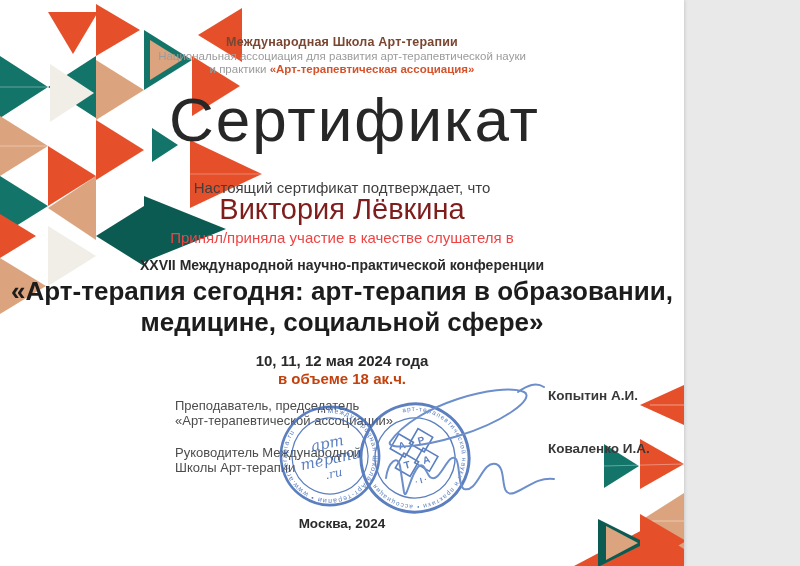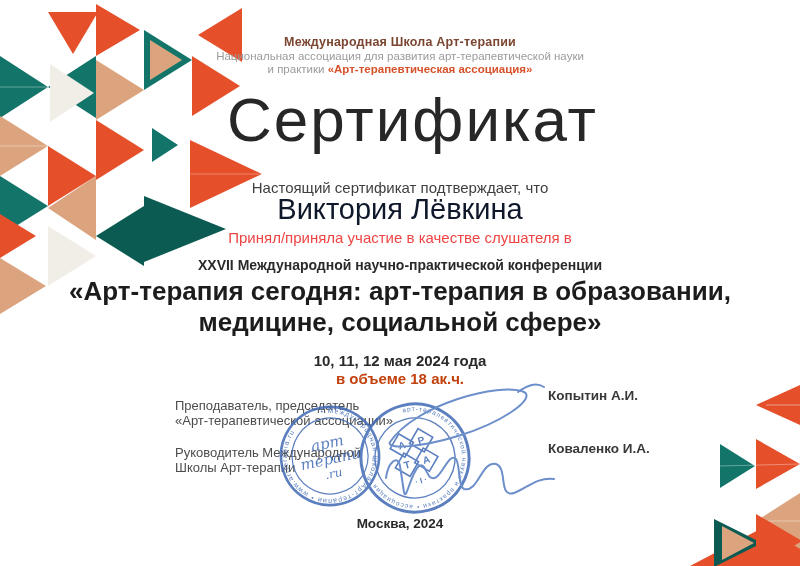--- a/index.html
+++ b/index.html
@@ -1,28 +1,28 @@
 <!DOCTYPE html>
 <html><head>
 <meta charset="utf-8">
 <style>
   html,body{margin:0;padding:0;background:#e9e9e9;}
   .certificate{
-    position:relative;width:800px;height:566px;background:#ffffff;
+    position:relative;width:684px;height:566px;background:#ffffff;
     font-family:"Liberation Sans",sans-serif;overflow:hidden;
     box-shadow:0 0 4px rgba(0,0,0,.2);
   }
   .centered{position:absolute;left:0;right:0;text-align:center;}
   .hdr-line1{top:35px;font-size:12.5px;font-weight:bold;color:#7a4631;letter-spacing:.2px;}
   .hdr-line2{top:50px;font-size:11.5px;color:#9b9b9b;text-align:center;}
   .hdr-line3{top:63px;font-size:11.5px;color:#9b9b9b;}
   .hdr-line3 b{color:#d6522b;font-weight:bold;}
   .cert-title{top:84px;font-size:62px;color:#272727;letter-spacing:2px;font-weight:normal;padding-left:25px;}
   .confirm{top:179px;font-size:15px;color:#3f3f3f;}
-  .recipient{top:193px;font-size:29px;color:#0f172a;}
+  .recipient{top:193px;font-size:29px;color:#7f1d1d;}
   .participation{top:229px;font-size:15px;color:#ef4444;}
   .conf-label{top:257px;font-size:14px;font-weight:bold;color:#2a2a2a;}
   .conf-title{top:276px;font-size:26px;font-weight:bold;color:#1c1c1c;line-height:1.2;}
   .dates{top:352px;font-size:15px;font-weight:bold;color:#2a2a2a;}
   .volume{top:370px;font-size:15px;font-weight:bold;color:#c2410c;}
   .roles{position:absolute;left:175px;top:398px;width:270px;font-size:13px;color:#4c4c4c;line-height:1.18;text-align:left;}
   .roles .role2{margin-top:16px;}
   .sig-name{position:absolute;left:548px;font-size:13.5px;font-weight:bold;color:#383838;}
   .sig-name.n1{top:388px;}
   .sig-name.n2{top:441px;}

